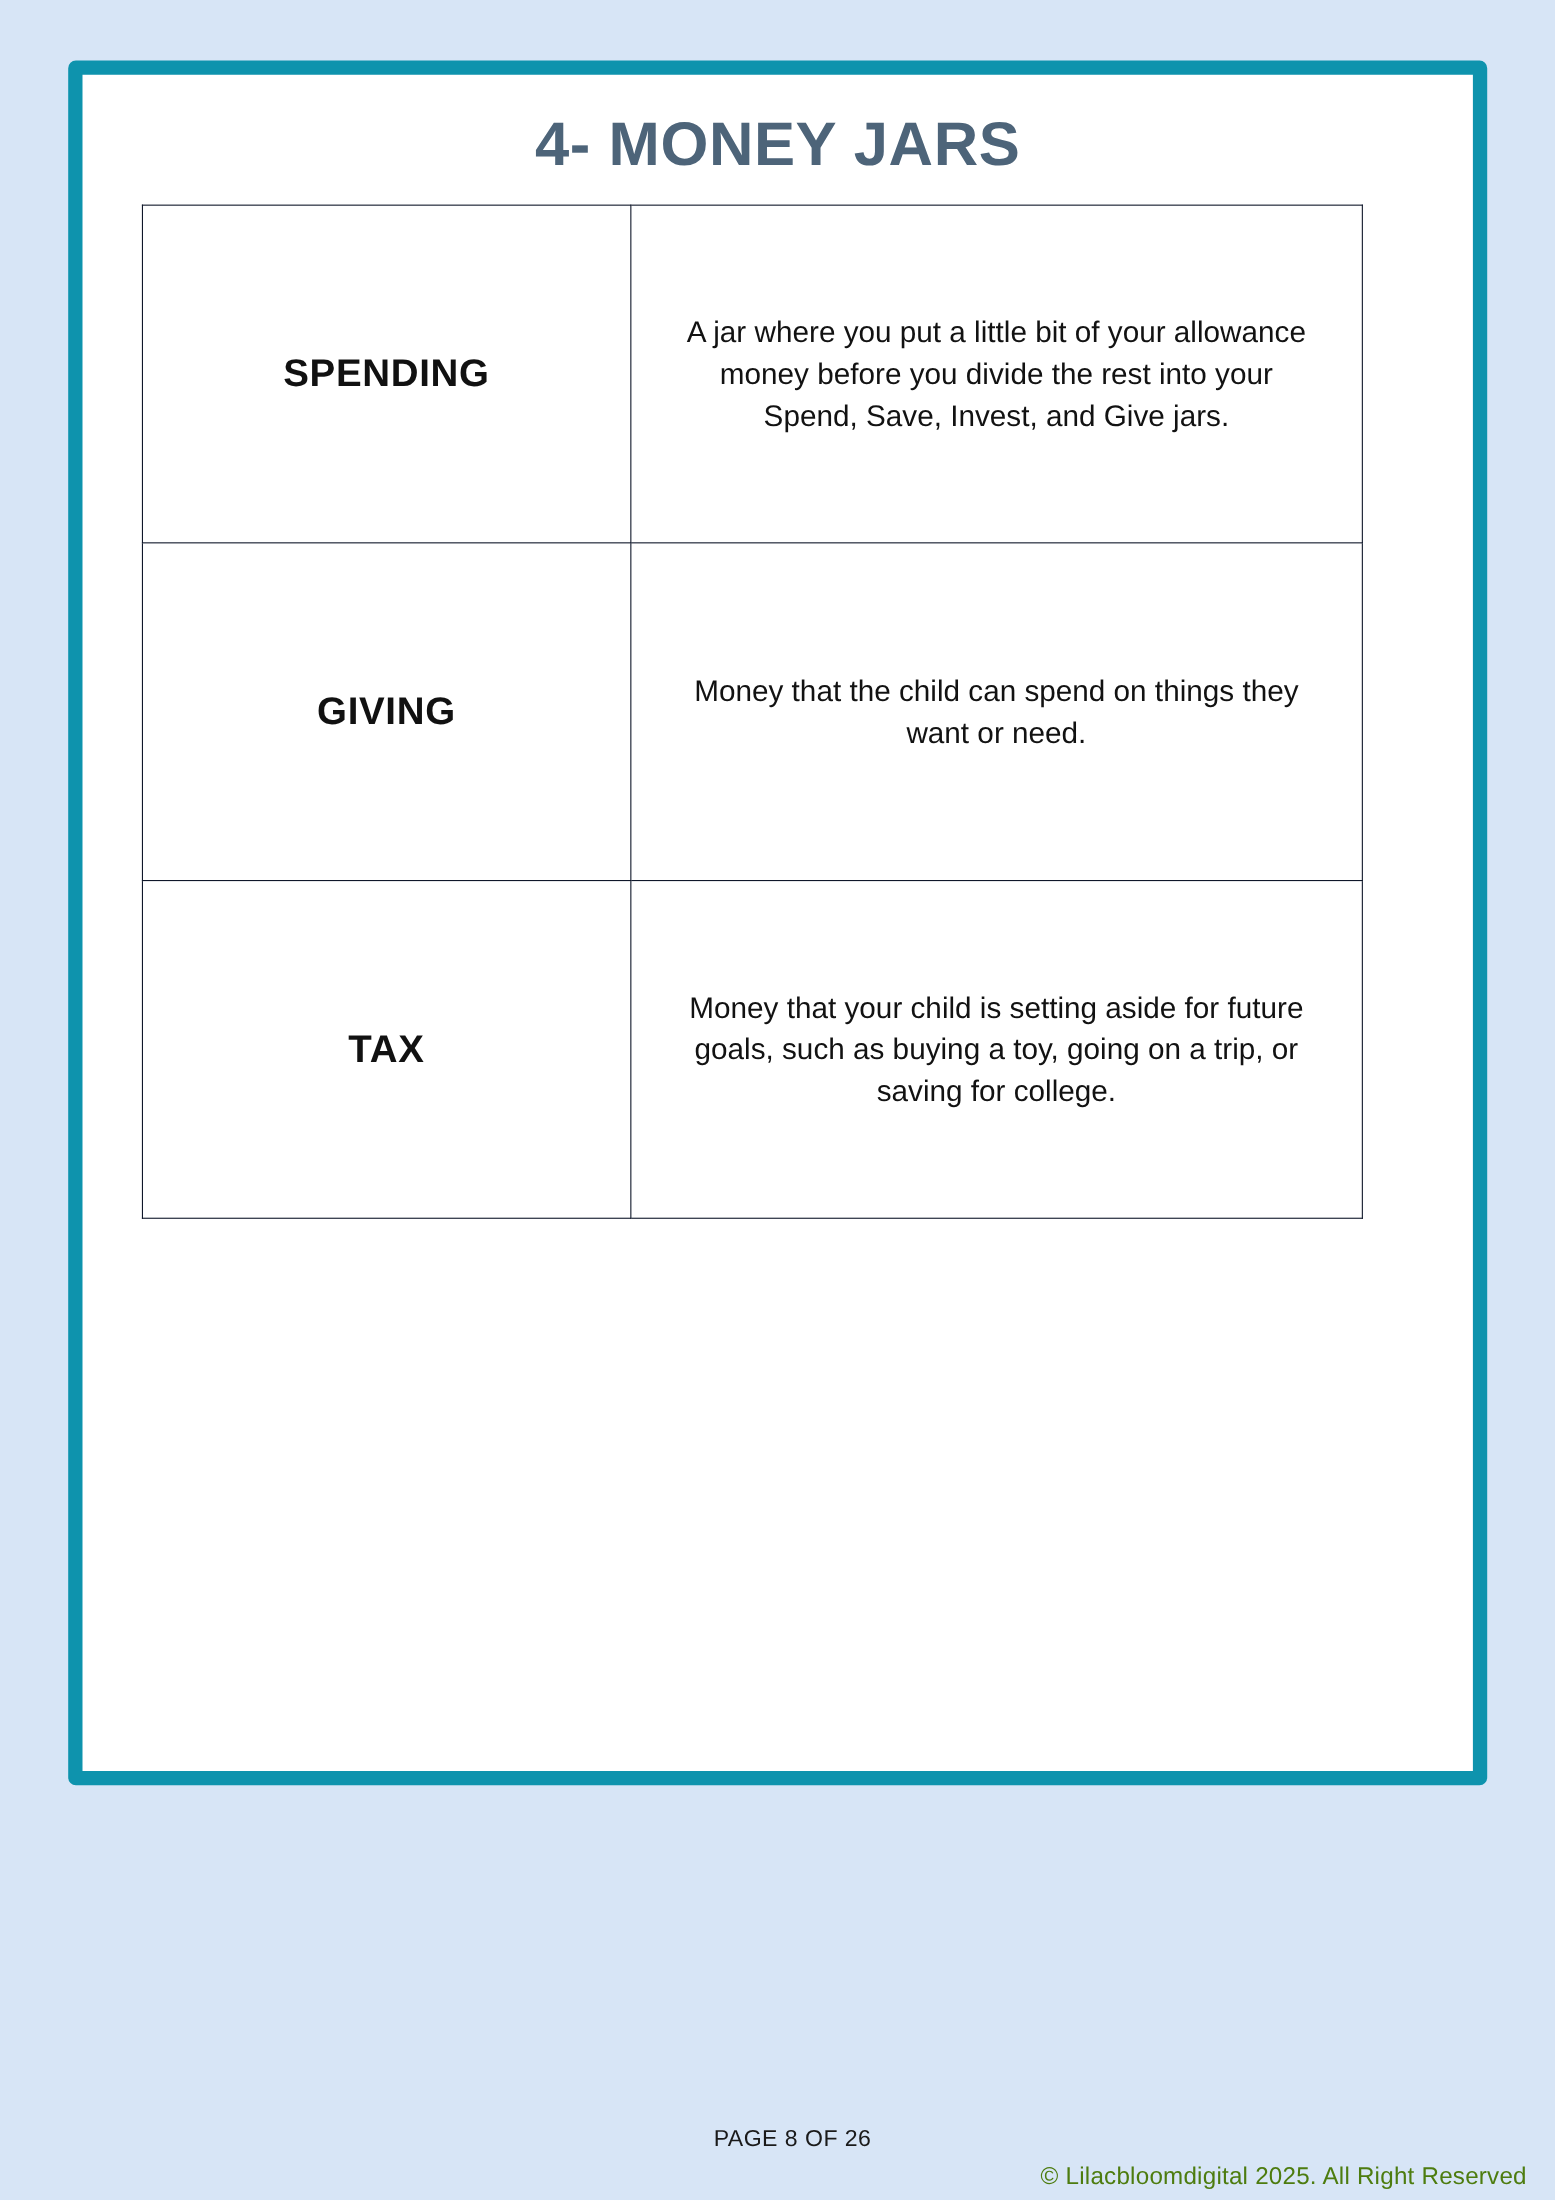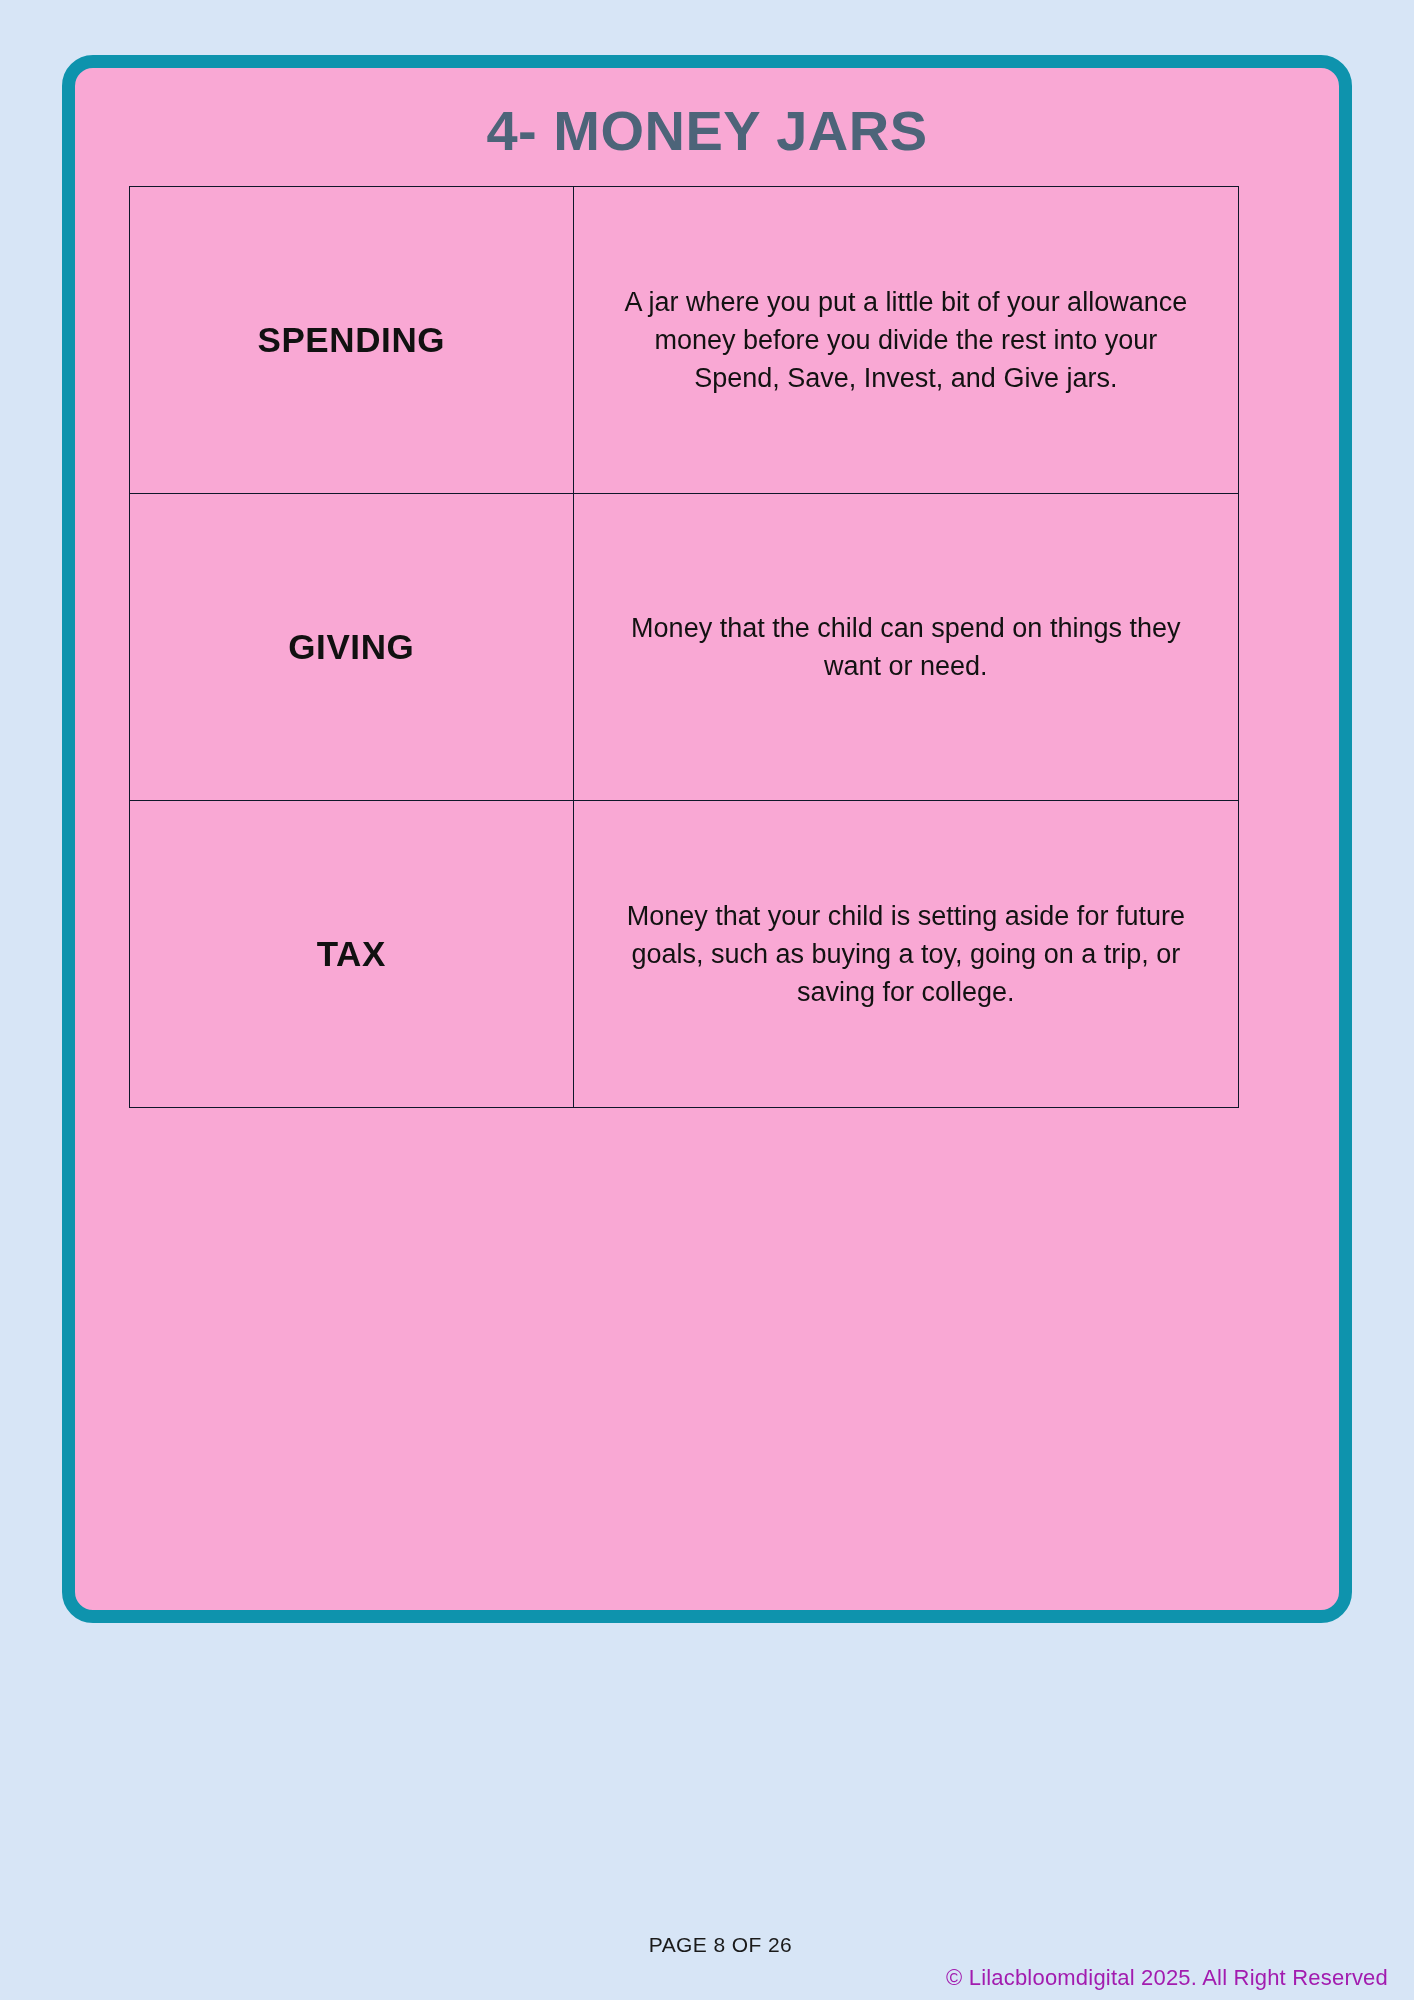--- a/index.html
+++ b/index.html
@@ -24,23 +24,23 @@
     background: #d7e5f6;
   }
 
   
   .card {
     position: absolute;
     left: 62px;
     top: 55px;
     width: 1290px;
     height: 1568px;
-    background: #f9a8d4;
+    background: #ffffff;
     border: 13px solid #0e93ad;
-    border-radius: 31px;
+    border-radius: 7px;
     padding: 0;
   }
 
   
   .title {
     text-align: center;
     font-size: 56px;
     font-weight: bold;
     color: #4d6479;
     letter-spacing: 0.5px;
@@ -102,21 +102,21 @@
     color: #1a1a1a;
     letter-spacing: 0.4px;
     padding-left: 27px;
   }
 
   .copyright {
     position: absolute;
     right: 26px;
     top: 1965px;
     font-size: 22px;
-    color: #a21caf;
+    color: #4d7c0f;
     letter-spacing: 0.2px;
   }
 </style>
 </head>
 <body>
 
 <div class="page">
 
   <div class="card">
 

